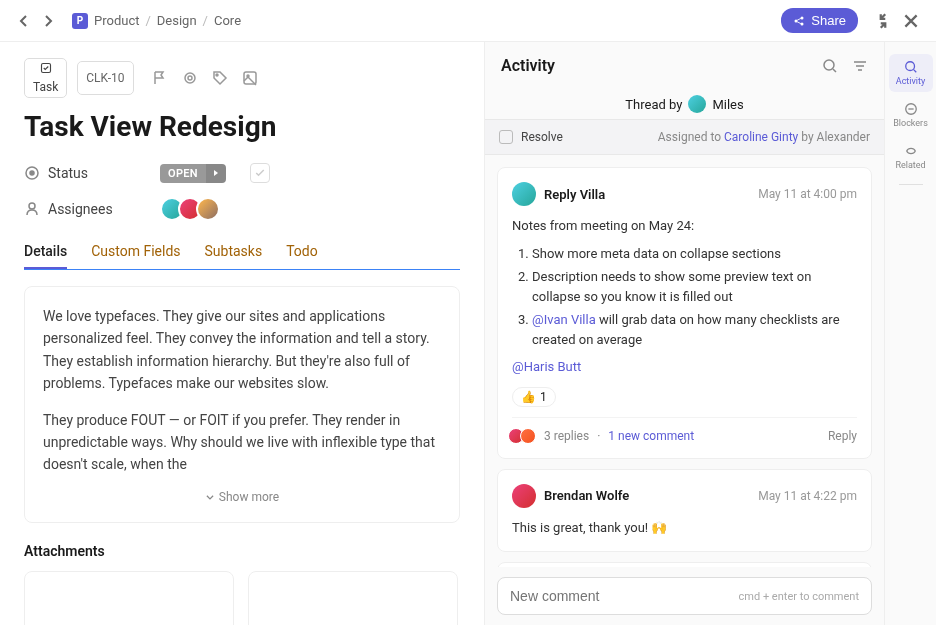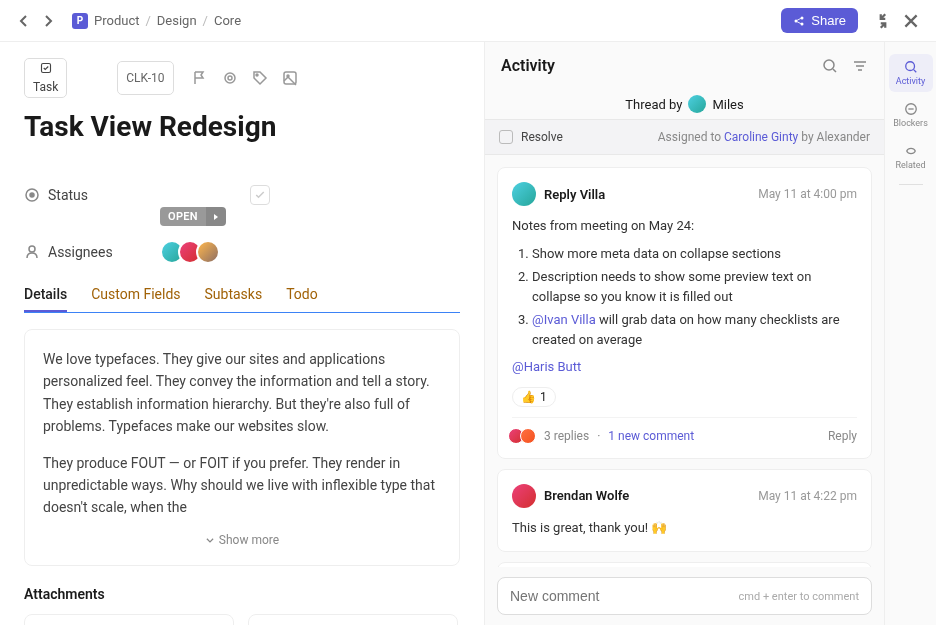--- a/index.html
+++ b/index.html
@@ -5,38 +5,38 @@
     * { margin: 0; padding: 0; box-sizing: border-box; }
     body { font-family: -apple-system, BlinkMacSystemFont, "Segoe UI", Roboto, sans-serif; background: #fff; color: #1a1a1a; width: 936px; height: 625px; overflow: hidden; }
     .app { display: flex; flex-direction: column; height: 100%; }
     .topbar { display: flex; align-items: center; padding: 8px 16px; border-bottom: 1px solid #eee; gap: 8px; }
     .nav-arrows { display: flex; gap: 8px; margin-right: 8px; }
     .nav-arrow { width: 16px; height: 16px; display: flex; align-items: center; justify-content: center; cursor: pointer; color: #666; }
     .breadcrumb { display: flex; align-items: center; gap: 6px; font-size: 13px; color: #666; }
     .bc-icon { width: 16px; height: 16px; background: #5b5bd6; border-radius: 3px; display: flex; align-items: center; justify-content: center; color: white; font-size: 10px; font-weight: bold; }
     .bc-sep { color: #bbb; }
     .topbar-spacer { flex: 1; }
-    .share-btn { background: #5b5bd6; color: white; border: none; padding: 5px 12px; border-radius: 6px; font-size: 13px; display: flex; align-items: center; gap: 6px; cursor: pointer; }
+    .share-btn { background: #5b5bd6; color: white; border: none; padding: 5px 12px; border-radius: 12px; font-size: 13px; display: flex; align-items: center; gap: 6px; cursor: pointer; }
     .topbar-icons { display: flex; gap: 10px; margin-left: 8px; }
     .icon-btn { width: 18px; height: 18px; display: flex; align-items: center; justify-content: center; cursor: pointer; color: #666; }
     .main { display: flex; flex: 1; overflow: hidden; }
     .left { flex: 1; padding: 16px 24px; overflow-y: auto; }
     .left-header { display: flex; align-items: center; gap: 10px; margin-bottom: 12px; }
     .task-chip { display: flex; align-items: center; gap: 6px; font-size: 12px; color: #444; border: 1px solid #ddd; border-radius: 5px; padding: 3px 8px; flex-direction: column; }
     .task-chip svg { width: 12px; height: 12px; }
-    .clk-chip { font-size: 12px; color: #666; border: 1px solid #ddd; border-radius: 5px; padding: 9px 8px; margin-left: 40px; }
+    .clk-chip { font-size: 12px; color: #666; border: 1px solid #ddd; border-radius: 5px; padding: 9px 8px; }
     .header-icons { display: flex; gap: 14px; margin-left: 8px; }
     .header-icon { width: 16px; height: 16px; color: #999; cursor: pointer; }
     .title { font-size: 28px; font-weight: 700; margin-bottom: 20px; }
     .meta-row { display: flex; align-items: center; gap: 16px; margin-bottom: 14px; font-size: 14px; color: #444; }
     .meta-label { display: flex; align-items: flex-start; gap: 8px; width: 120px; }
     .meta-label svg { width: 16px; height: 16px; color: #888; }
     .status-badge { background: #999; color: white; font-size: 11px; font-weight: 600; padding: 3px 8px; border-radius: 4px 0 0 4px; letter-spacing: 0.3px; }
     .status-next { background: #888; padding: 3px 6px; border-radius: 0 4px 4px 0; display: flex; align-items: center; color: white; }
-    .status-wrap { display: flex; margin-top: 44px; }
+    .status-wrap { display: flex; }
     .checkbox-square { width: 20px; height: 20px; border: 1px solid #ddd; border-radius: 4px; margin-left: 8px; display: flex; align-items: center; justify-content: center; color: #ccc; }
     .avatars { display: flex; }
     .avatar { width: 24px; height: 24px; border-radius: 50%; border: 2px solid white; margin-left: -6px; }
     .avatar:first-child { margin-left: 0; }
     .tabs { display: flex; gap: 24px; border-bottom: 1px solid #3b82f6; margin-bottom: 16px; }
     .tab { padding: 8px 0; font-size: 14px; color: #a16207; cursor: pointer; border-bottom: 2px solid transparent; }
     .tab.active { color: #222; font-weight: 500; border-bottom-color: #5b5bd6; }
     .desc-box { border: 1px solid #eee; border-radius: 8px; padding: 18px; margin-bottom: 20px; }
     .desc-text { font-size: 14px; line-height: 1.6; color: #444; }
     .desc-text p { margin-bottom: 14px; }

